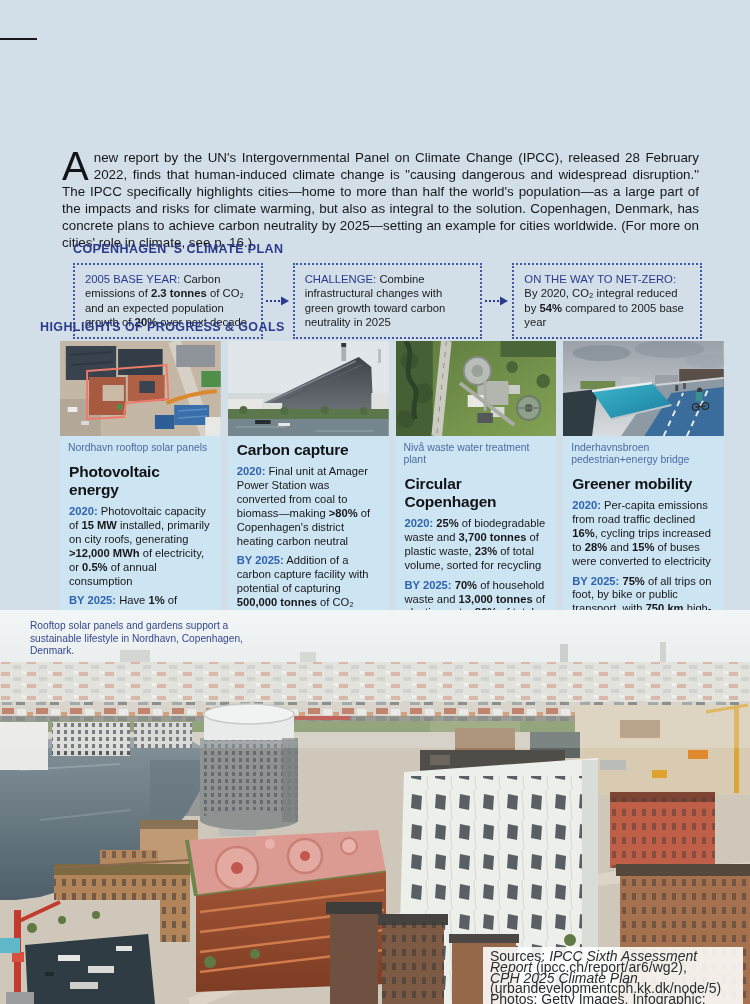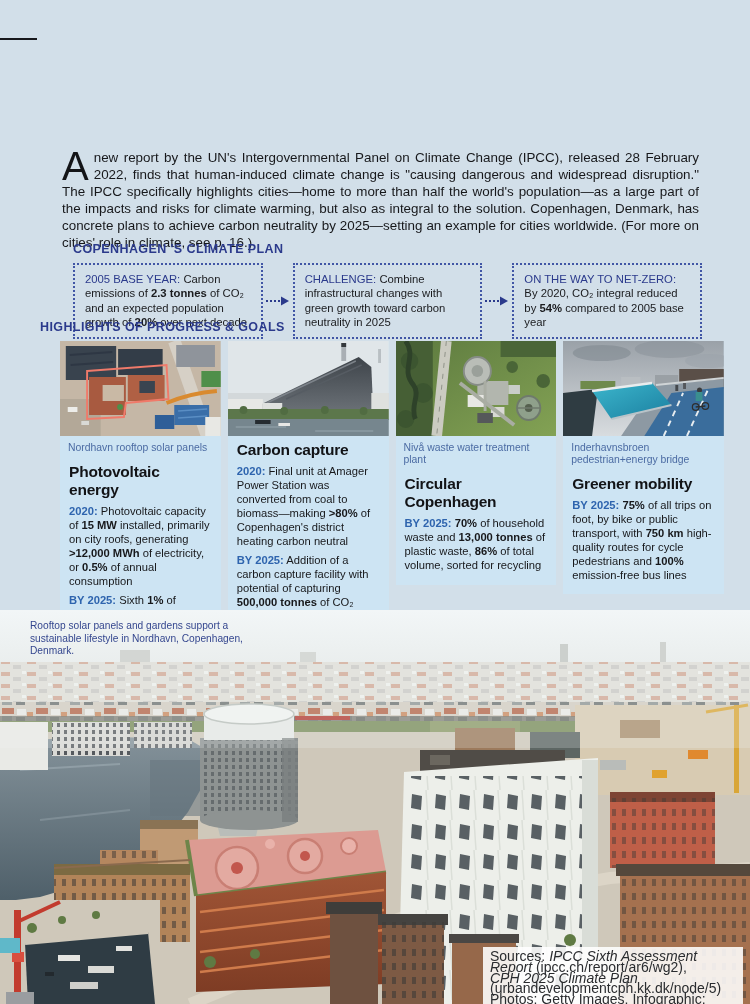--- a/index.html
+++ b/index.html
@@ -112,21 +112,21 @@
             <rect x="150" y="76" width="16" height="19" fill="#e8e8e4"></rect>
             <rect x="8" y="66" width="10" height="5" fill="#ededea"></rect>
             <rect x="22" y="80" width="8" height="4" fill="#d9d9d5"></rect>
             <circle cx="62" cy="66" r="3" fill="#4f8f4a"></circle>
           </svg>
         </div>
         <div class="photo-caption">Nordhavn rooftop solar panels</div>
         <div class="card-body">
           <h4 class="card-title">Photovoltaic energy</h4>
           <p class="card-p"><span class="ylabel">2020:</span><span><span> Photovoltaic capacity of </span><span class="b">15 MW</span><span> installed, primarily on city roofs, generating </span><span class="b">&gt;12,000 MWh</span><span> of electricity, or </span><span class="b">0.5%</span><span> of annual consumption</span></span></p>
-          <p class="card-p"><span class="ylabel">BY 2025:</span><span><span> Sixth </span><span class="b">1%</span><span> of electricity consumption, or </span><span class="b">26,000 MWh,</span><span> generated by PV modules</span></span></p>
+          <p class="card-p"><span class="ylabel">BY 2025:</span><span><span> Have </span><span class="b">1%</span><span> of electricity consumption, or </span><span class="b">26,000 MWh,</span><span> generated by PV modules</span></span></p>
         </div>
       </article>
 
       <article class="card">
         <div class="photo">
           <svg viewBox="0 0 166 95" preserveAspectRatio="none">
             <defs>
               <linearGradient id="plantg" x1="0" y1="0" x2="0" y2="1">
                 <stop offset="0" stop-color="#3e444a"></stop>
                   <stop offset="1" stop-color="#6a7076"></stop>
@@ -192,20 +192,21 @@
             <rect x="84" y="72" width="16" height="10" fill="#55585a"></rect>
             <path d="M66,42 L122,84" stroke="#a9ada3" stroke-width="4"></path>
             <path d="M92,40 L92,70" stroke="#a9ada3" stroke-width="3"></path>
             <circle cx="120" cy="26" r="6" fill="#4a6537"></circle>
               <circle cx="152" cy="40" r="7" fill="#4a6537"></circle>
           </svg>
         </div>
         <div class="photo-caption">Nivå waste water treatment plant</div>
         <div class="card-body">
           <h4 class="card-title">Circular Copenhagen</h4>
+          <p class="card-p"><span class="ylabel">2020:</span><span><span> </span><span class="b">25%</span><span> of biodegradable waste and </span><span class="b">3,700 tonnes</span><span> of plastic waste, </span><span class="b">23%</span><span> of total volume, sorted for recycling</span></span></p>
           <p class="card-p"><span class="ylabel">BY 2025:</span><span><span> </span><span class="b">70%</span><span> of household waste and </span><span class="b">13,000 tonnes</span><span> of plastic waste, </span><span class="b">86%</span><span> of total volume, sorted for recycling</span></span></p>
         </div>
       </article>
 
       <article class="card">
         <div class="photo">
           <svg viewBox="0 0 166 95" preserveAspectRatio="none">
             <defs>
               <linearGradient id="skyg4" x1="0" y1="0" x2="0" y2="1">
                 <stop offset="0" stop-color="#9aa1a8"></stop>
@@ -238,20 +239,21 @@
             <circle cx="137" cy="66" r="3.4" fill="none" stroke="#2e2e2e" stroke-width="1.3"></circle>
             <circle cx="147" cy="65" r="3.4" fill="none" stroke="#2e2e2e" stroke-width="1.3"></circle>
             <line x1="137" y1="66" x2="147" y2="65" stroke="#2e2e2e" stroke-width="1.3"></line>
             <rect x="116" y="44" width="3" height="6" fill="#44484c"></rect>
             <rect x="124" y="42" width="3" height="6" fill="#54585c"></rect>
           </svg>
         </div>
         <div class="photo-caption">Inderhavnsbroen pedestrian+energy bridge</div>
         <div class="card-body">
           <h4 class="card-title">Greener mobility</h4>
+          <p class="card-p"><span class="ylabel">2020:</span><span><span> Per-capita emissions from road traffic declined </span><span class="b">16%</span><span>, cycling trips increased to </span><span class="b">28%</span><span> and </span><span class="b">15%</span><span> of buses were converted to electricity</span></span></p>
           <p class="card-p"><span class="ylabel">BY 2025:</span><span><span> </span><span class="b">75%</span><span> of all trips on foot, by bike or public transport, with </span><span class="b">750 km</span><span> high-quality routes for cycle pedestrians and </span><span class="b">100%</span><span> emission-free bus lines</span></span></p>
         </div>
       </article>
 
     </div>
   </section>
 
   <figure class="hero">
     <svg viewBox="0 0 750 394" preserveAspectRatio="none">
       <defs>

